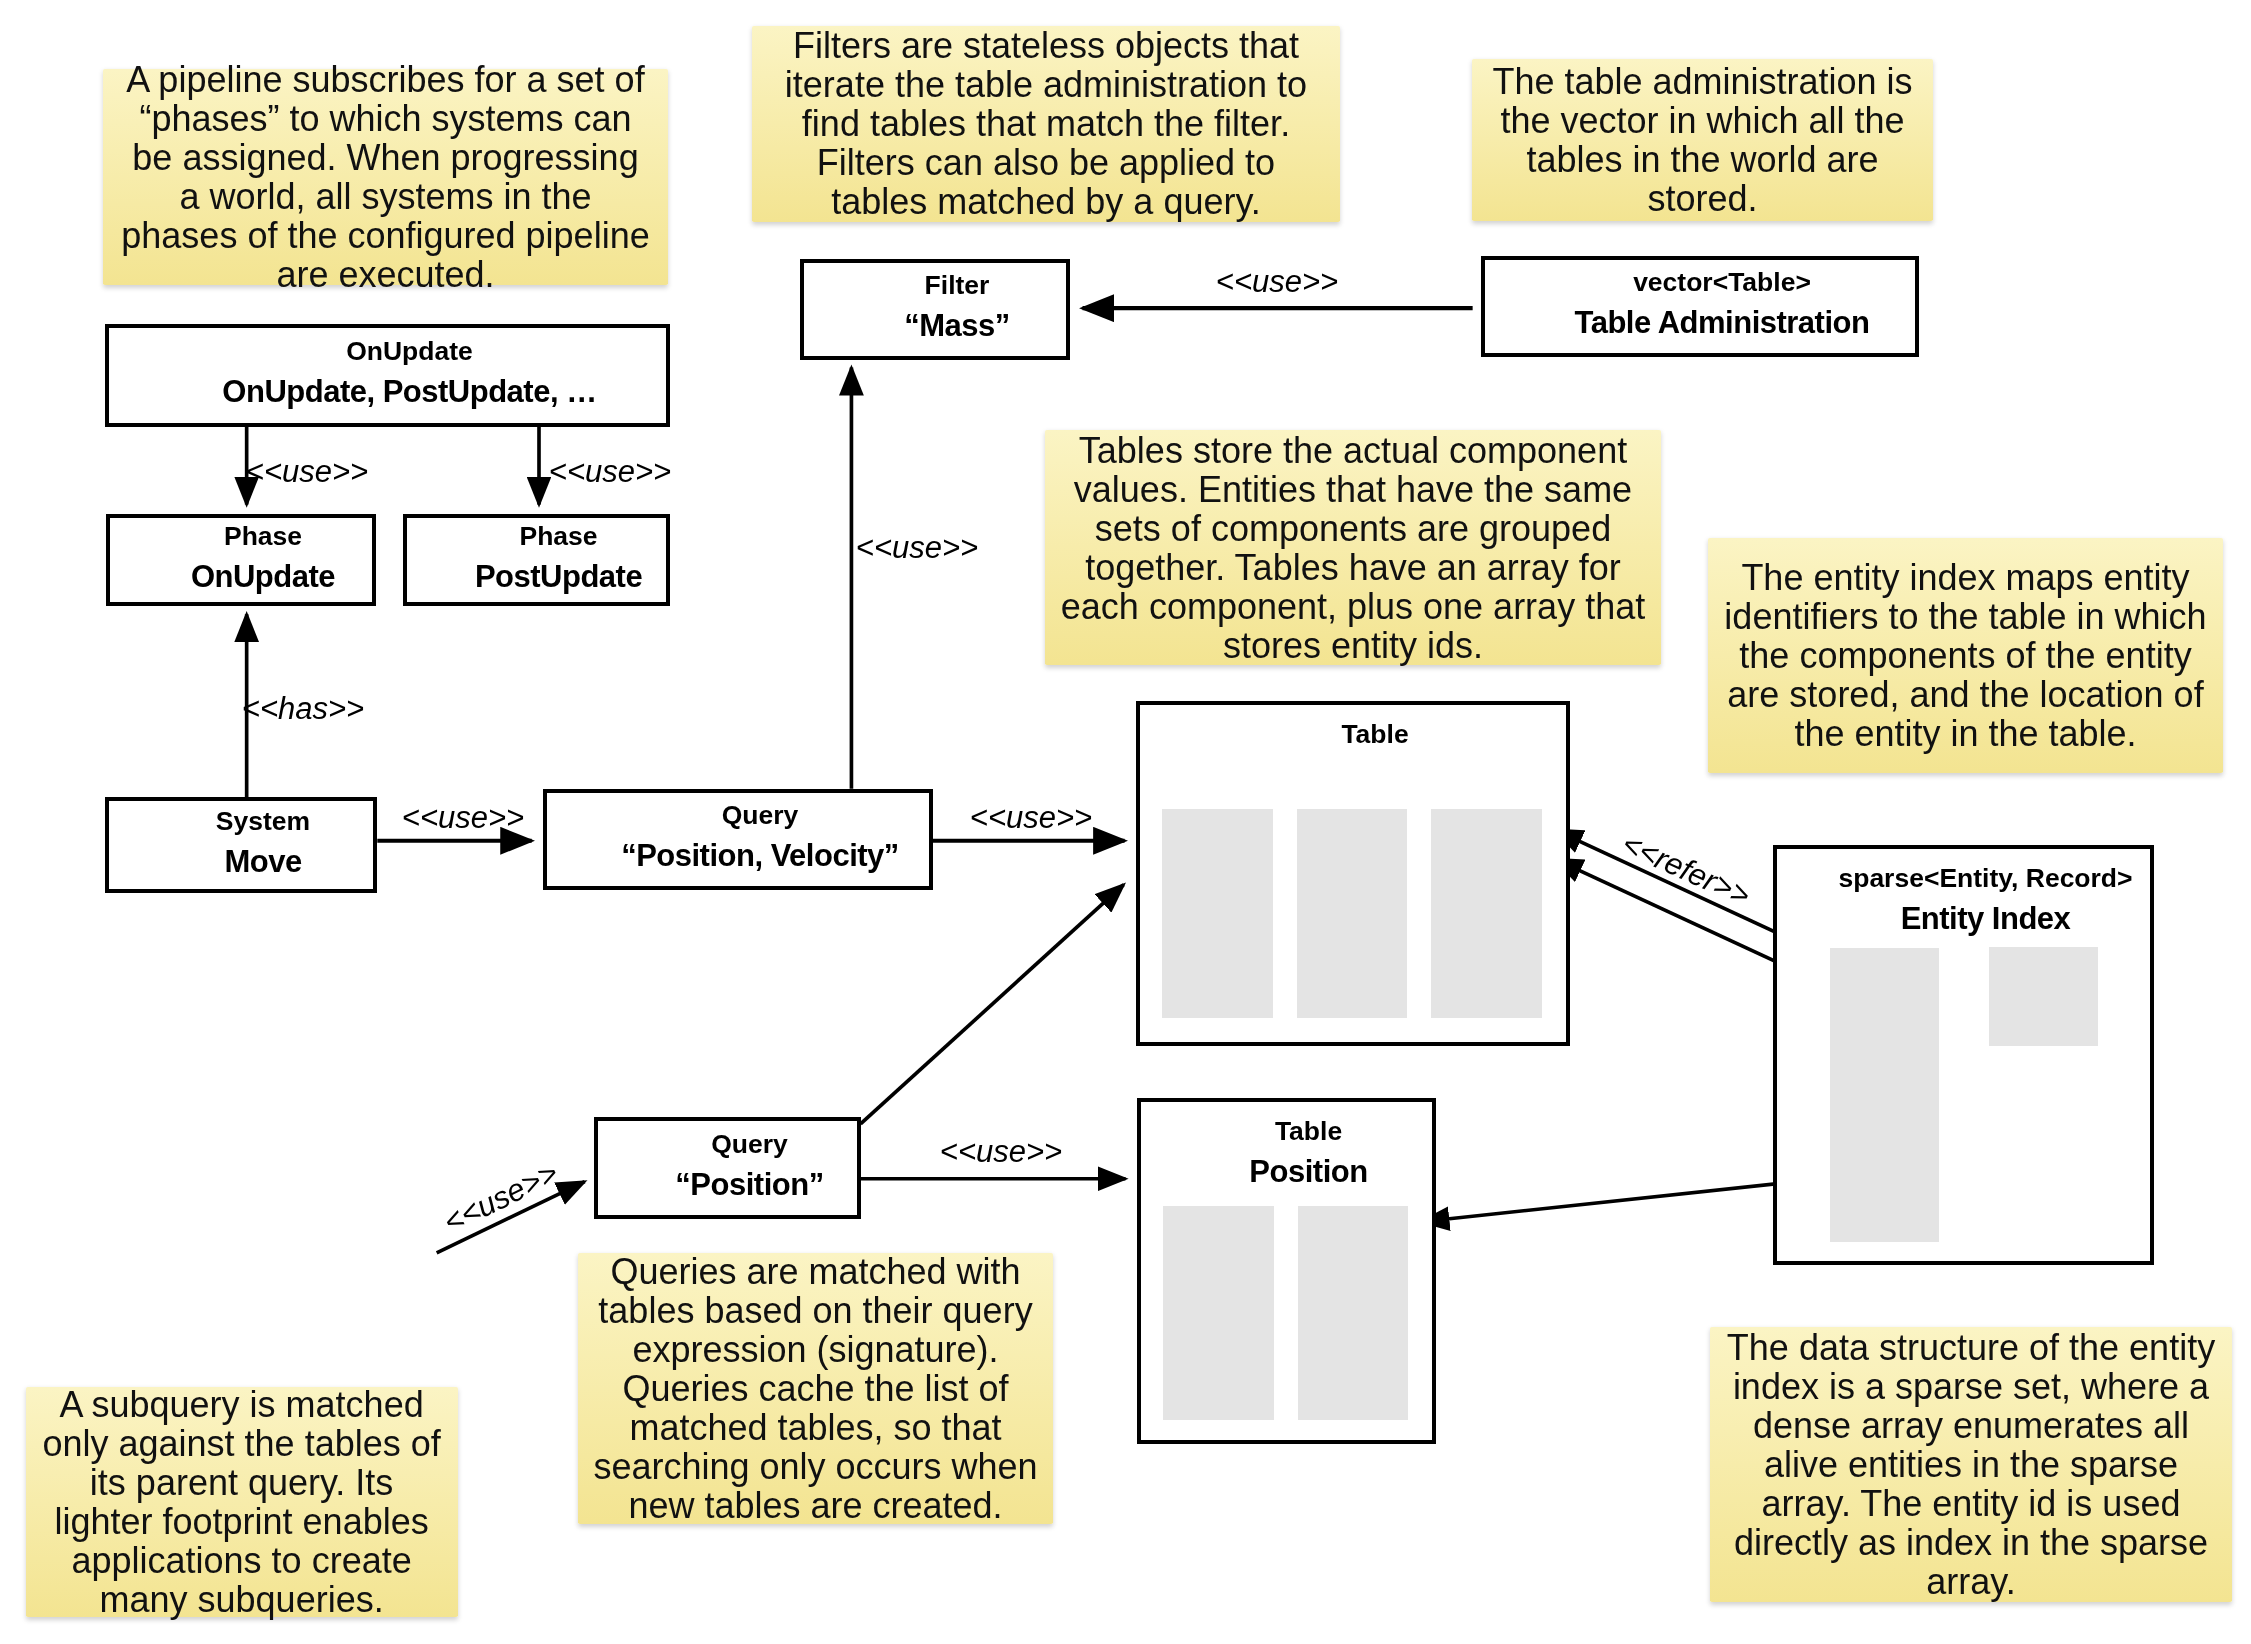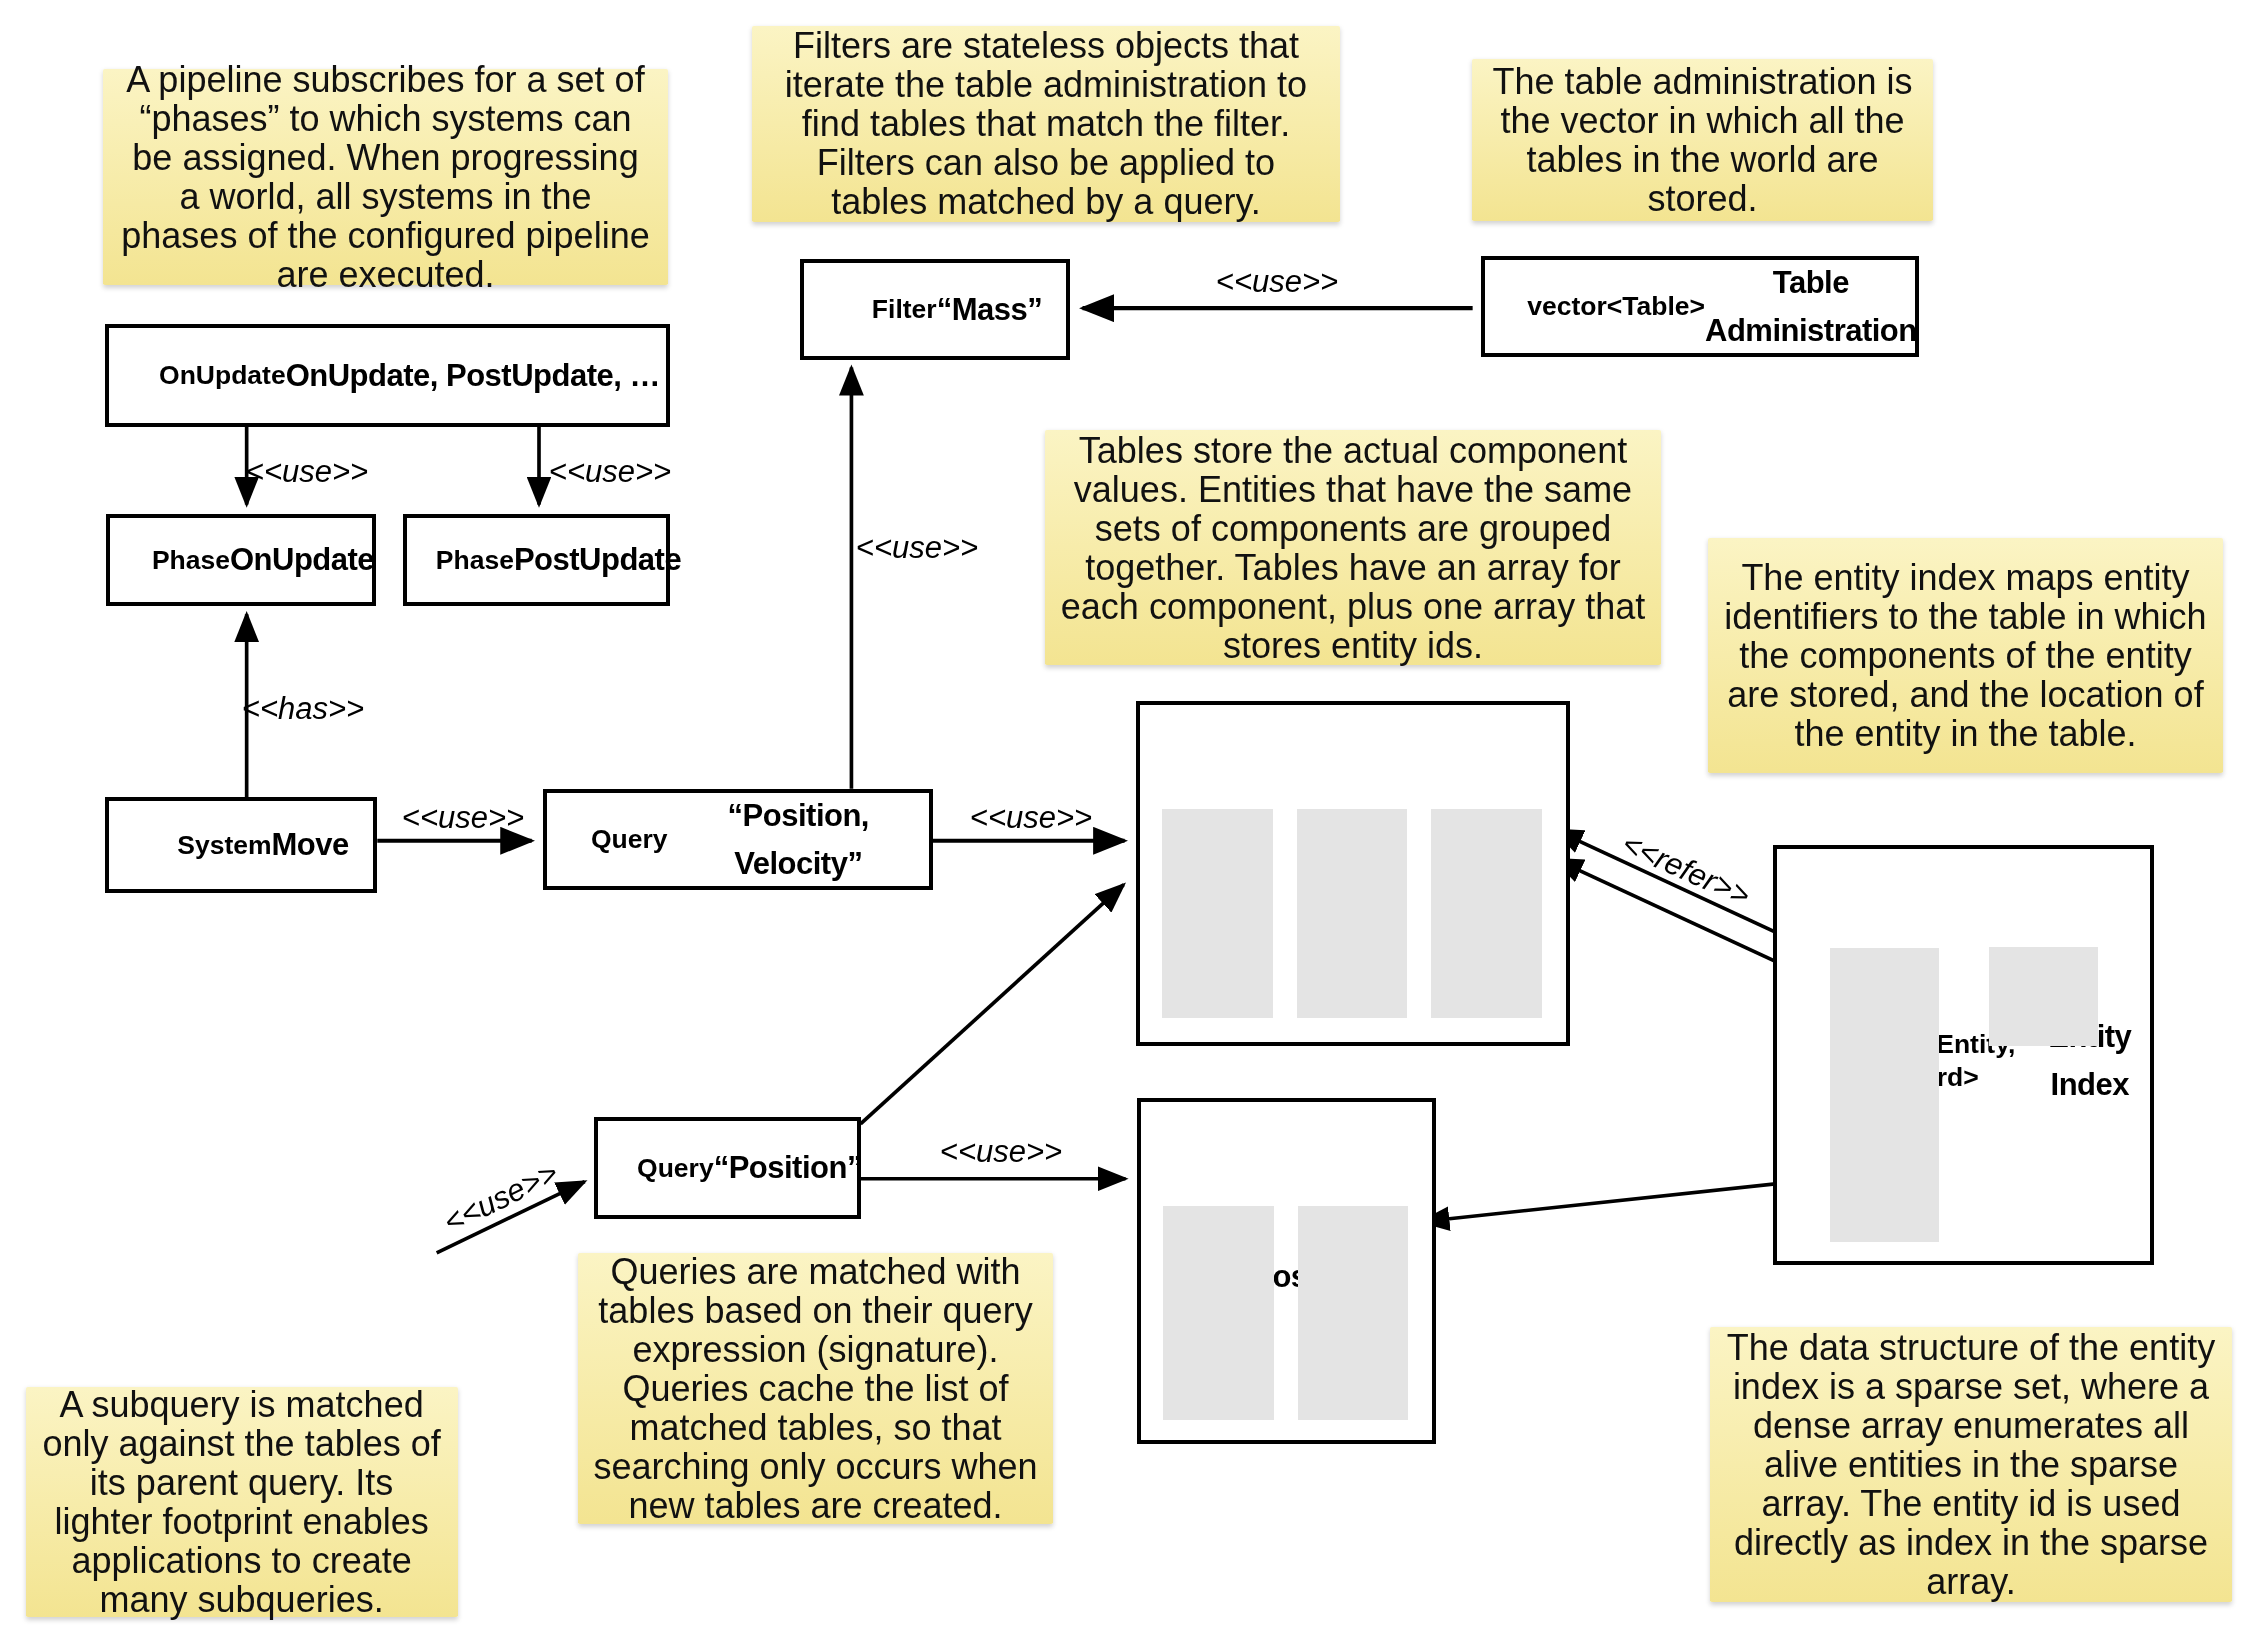--- a/index.html
+++ b/index.html
@@ -11,21 +11,21 @@
   .note{
     position:absolute;z-index:2;
     background:linear-gradient(180deg,#fbf4c4 0%,#f3e491 100%);
     box-shadow:0 2.7px 5.5px rgba(0,0,0,0.18);
     display:flex;align-items:center;justify-content:center;
     text-align:center;font-size:36px;line-height:39px;color:#111;
     padding:0 14.6px;box-sizing:border-box;border-radius:1.8px;
   }
   .box{
     position:absolute;z-index:3;background:#ffffff;border:4.6px solid #000;
-    box-sizing:border-box;display:flex;flex-direction:row;
+    box-sizing:border-box;display:flex;flex-direction:column;
     align-items:center;justify-content:center;text-align:center;padding-left:44px;
   }
   .box .stereo{font-size:26.5px;font-weight:bold;line-height:33px;}
   .box .bname{font-size:31px;font-weight:bold;line-height:48px;letter-spacing:-0.5px;}
   .bigbox{justify-content:flex-start;padding-top:12.8px;}
   .arr{position:absolute;background:#e4e4e4;z-index:4;}
   .edge-label{
     position:absolute;z-index:5;font-size:31px;font-style:italic;white-space:nowrap;
     transform:translate(-50%,-50%);
   }

